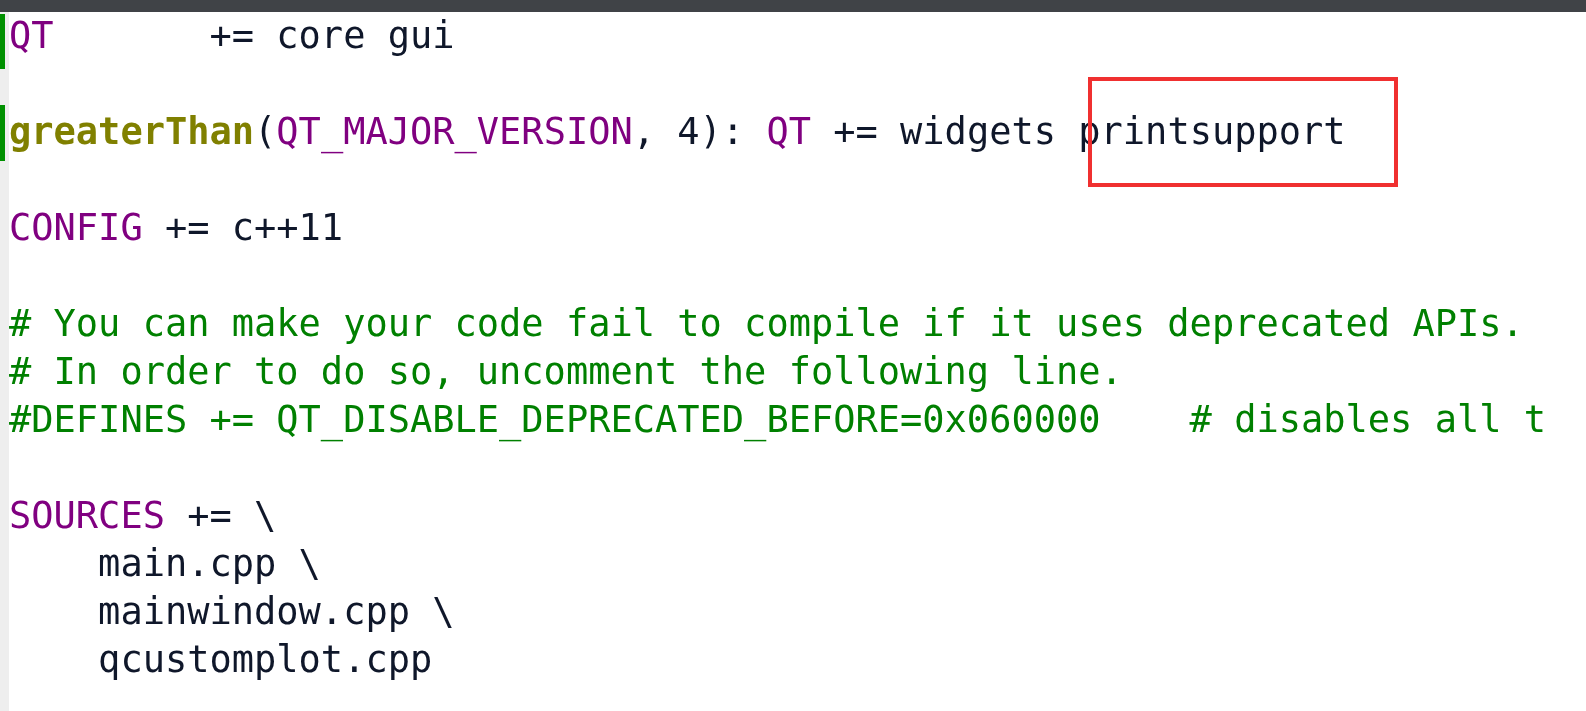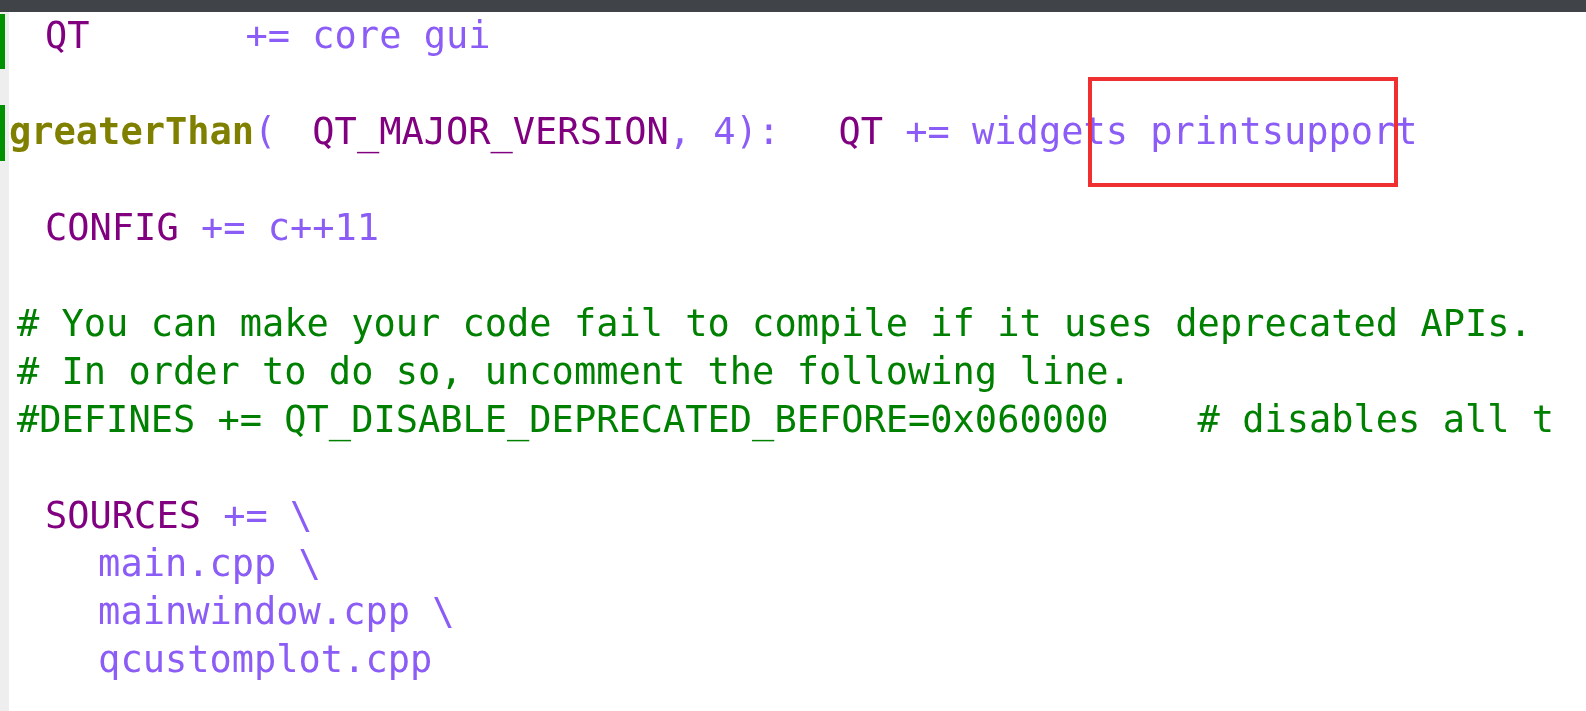--- a/index.html
+++ b/index.html
@@ -71,24 +71,24 @@
     letter-spacing: 0px;
     color: #000000;
   }
 
   .line {
     white-space: pre;
     height: 48px;
   }
 
   .tok { white-space: pre; }
-  .t-var     { color: #800080; padding-left: 36px; }   
-  .t-plain   { color: #8b5cf6; text-align: right; }   
+  .t-var     { color: #800080; }   
+  .t-plain   { color: #0f172a; text-align: right; }   
   .t-func    { color: #808000; font-weight: bold; }   
-  .t-comment { color: #008000; padding-left: 8px; }   
+  .t-comment { color: #008000; }   
 
   
   .annotation-box {
     position: absolute;
     border: 4px solid #f03030;
     box-sizing: border-box;
     background: transparent;
     pointer-events: none;
   }
 </style>

